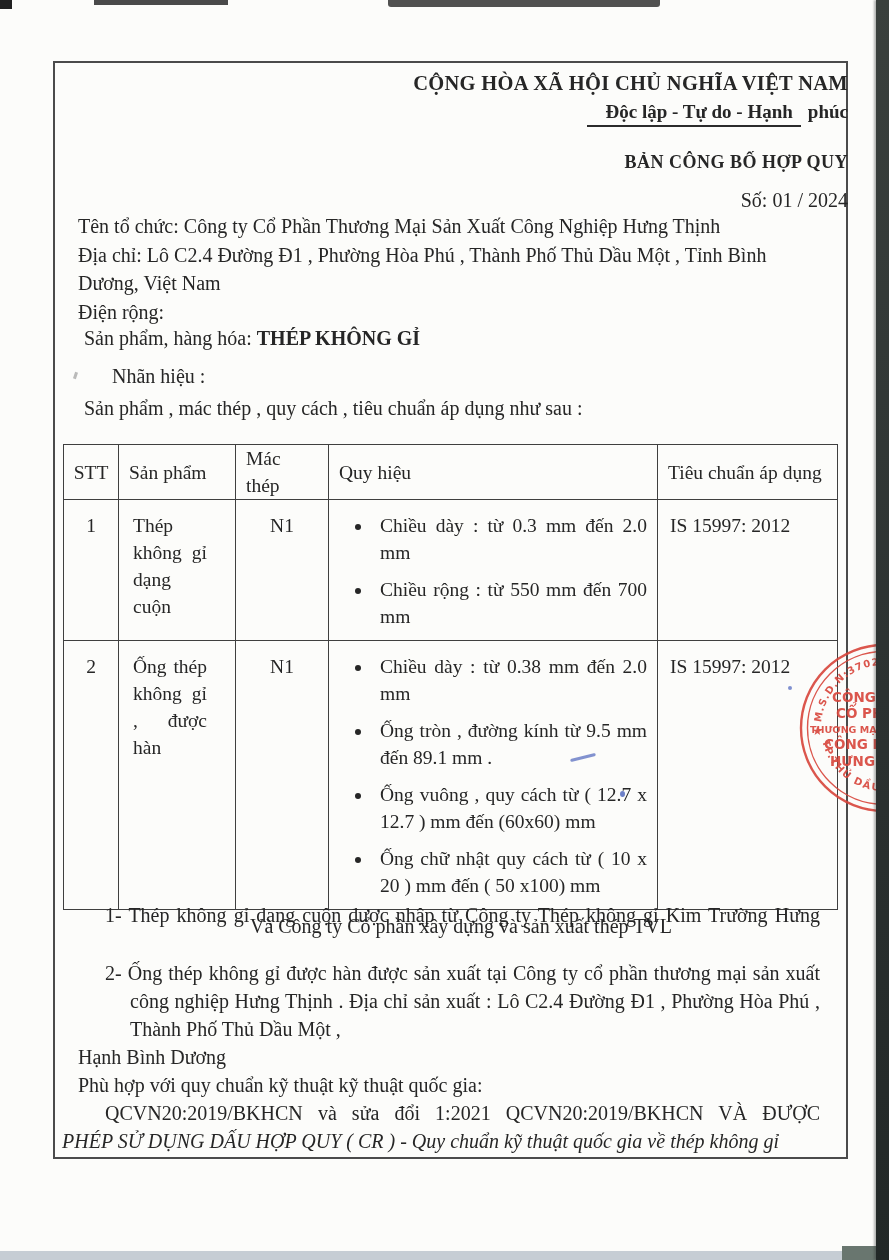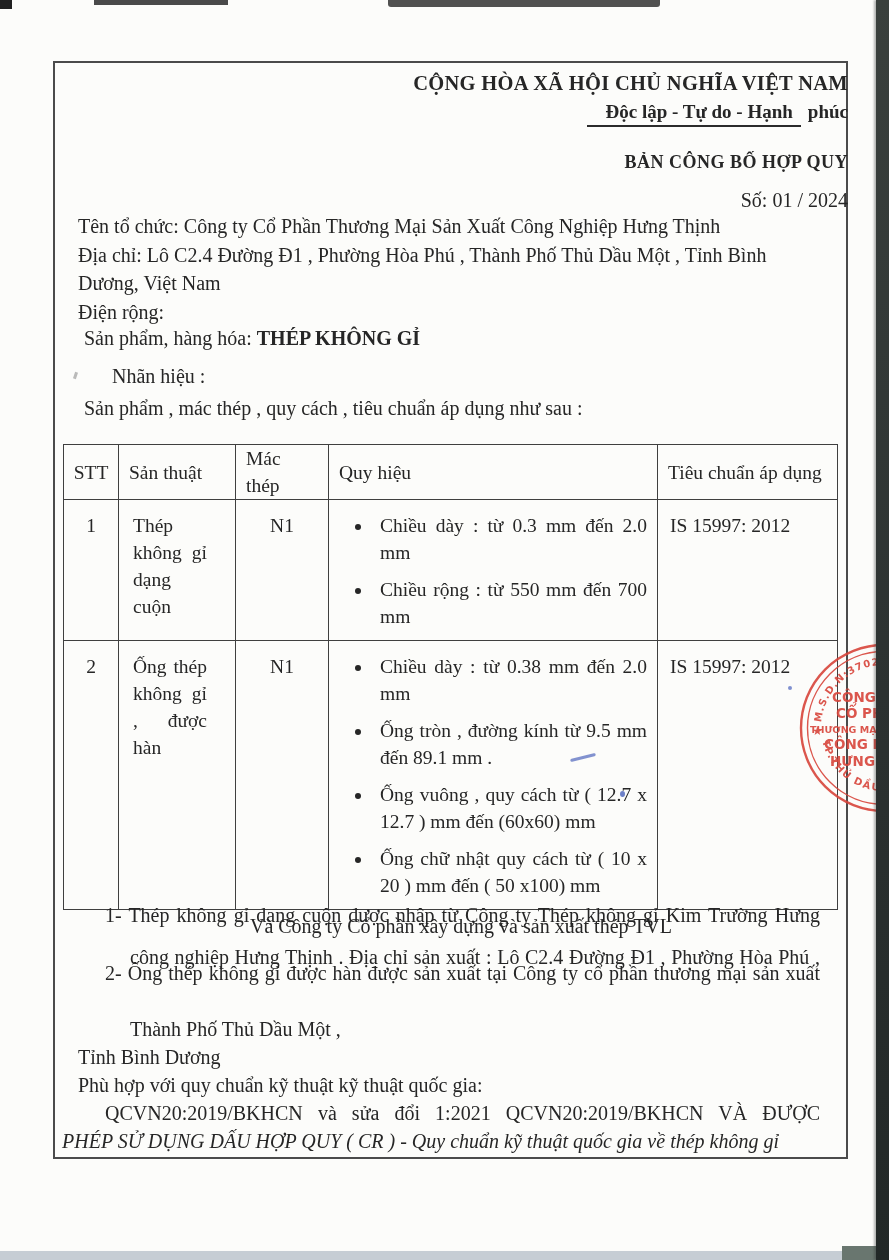--- a/index.html
+++ b/index.html
@@ -56,21 +56,21 @@
   td.c-spec ul { margin:2px 0 0 0; padding-left:44px; list-style:disc outside; }
   td.c-spec li { padding-left:7px; margin-bottom:10px; text-align:justify; }
   td.c-std { padding:12px 8px 0 12px; }
 
   
   .noteline { position:absolute; left:78px; width:742px; font-size:20px; line-height:28px; z-index:2;margin-top:48px; }
   .stretch { text-align:justify; text-align-last:justify; }
   .n1a { top:853px; padding-left:27px; width:715px; }
   .n1b { top:864px; padding-left:12px;text-align:center; }
   .n2a { top:911px; padding-left:27px; width:715px; }
-  .n2b { top:895px; padding-left:52px; width:690px; }
+  .n2b { top:939px; padding-left:52px; width:690px; }
   .n2c { top:967px; padding-left:52px; }
   .prov { top:995px; }
   .conf { top:1023px; }
   .std1 { left:62px; top:1051px; width:758px; padding-left:43px; box-sizing:border-box; }
   .std2 { left:62px; top:1079px; width:758px;font-style:italic; }
 
   
   .stamp { position:absolute; left:790px; top:632px; width:99px; height:196px; z-index:4; opacity:.9; }
 
   
@@ -120,21 +120,21 @@
     <colgroup>
         <col class="c1">
         <col class="c2">
         <col class="c3">
         <col class="c4">
         <col class="c5">
       </colgroup>
     <thead>
       <tr>
         <th class="ctr">STT</th>
-        <th>Sản thuật</th>
+        <th>Sản phẩm</th>
         <th>Mác thép</th>
         <th>Quy hiệu</th>
         <th>Tiêu chuẩn áp dụng</th>
       </tr>
     </thead>
     <tbody>
       <tr class="row1">
         <td class="c-stt">1</td>
         <td class="c-prod">Thép không gỉ dạng cuộn</td>
         <td class="c-grade">N1</td>
@@ -161,21 +161,21 @@
         <td class="c-std">IS 15997: 2012</td>
       </tr>
     </tbody>
   </table>
 
   <div class="noteline n1a stretch">1-  Thép không gỉ dạng cuộn được nhập từ Công ty Thép không gỉ Kim Trường Hưng</div>
   <div class="noteline n1b">Và Công ty Cổ phần xây dựng và sản xuất thép TVL</div>
   <div class="noteline n2a stretch">2-  Ống thép không gỉ được hàn được sản xuất tại Công ty cổ phần thương mại sản xuất</div>
   <div class="noteline n2b stretch">công nghiệp Hưng Thịnh . Địa chỉ sản xuất : Lô C2.4 Đường Đ1 , Phường Hòa Phú ,</div>
   <div class="noteline n2c">Thành Phố Thủ Dầu Một ,</div>
-  <div class="noteline prov">Tỉnh Bình Dương</div>
+  <div class="noteline prov">Hạnh Bình Dương</div>
   <div class="noteline conf">Phù hợp với quy chuẩn kỹ thuật kỹ thuật quốc gia:</div>
   <div class="noteline std1 stretch">QCVN20:2019/BKHCN và sửa đổi 1:2021 QCVN20:2019/BKHCN VÀ ĐƯỢC</div>
   <div class="noteline std2">PHÉP SỬ DỤNG DẤU HỢP QUY ( CR ) -  Quy chuẩn kỹ thuật quốc gia về thép không gỉ</div>
 
   <svg class="stamp" viewBox="0 0 99 196" xmlns="http://www.w3.org/2000/svg">
     <defs>
       <path id="arcTop" d="M 31.2 90.5 A 63 63 0 0 1 90.7 33.1" fill="none"></path>
       <path id="arcBottom" d="M 32.4 109.1 A 63 63 0 0 0 88.5 158.8" fill="none"></path>
     </defs>
     <g font-family="DejaVu Sans, sans-serif" fill="#d8453b" stroke="none">

